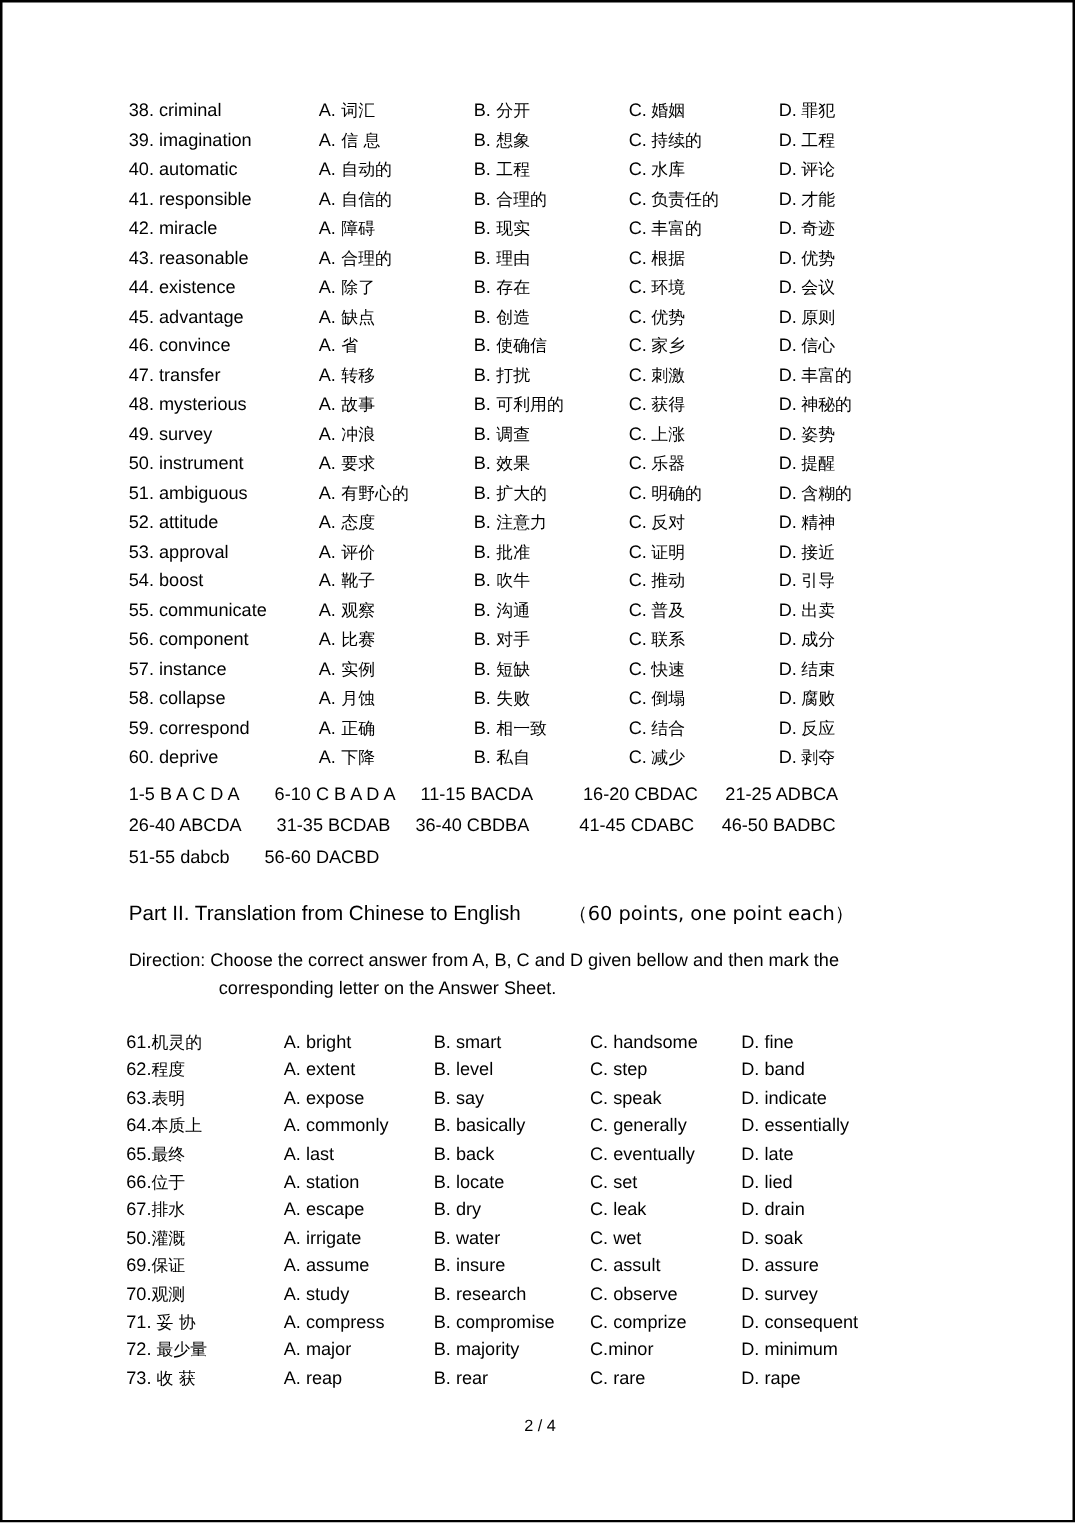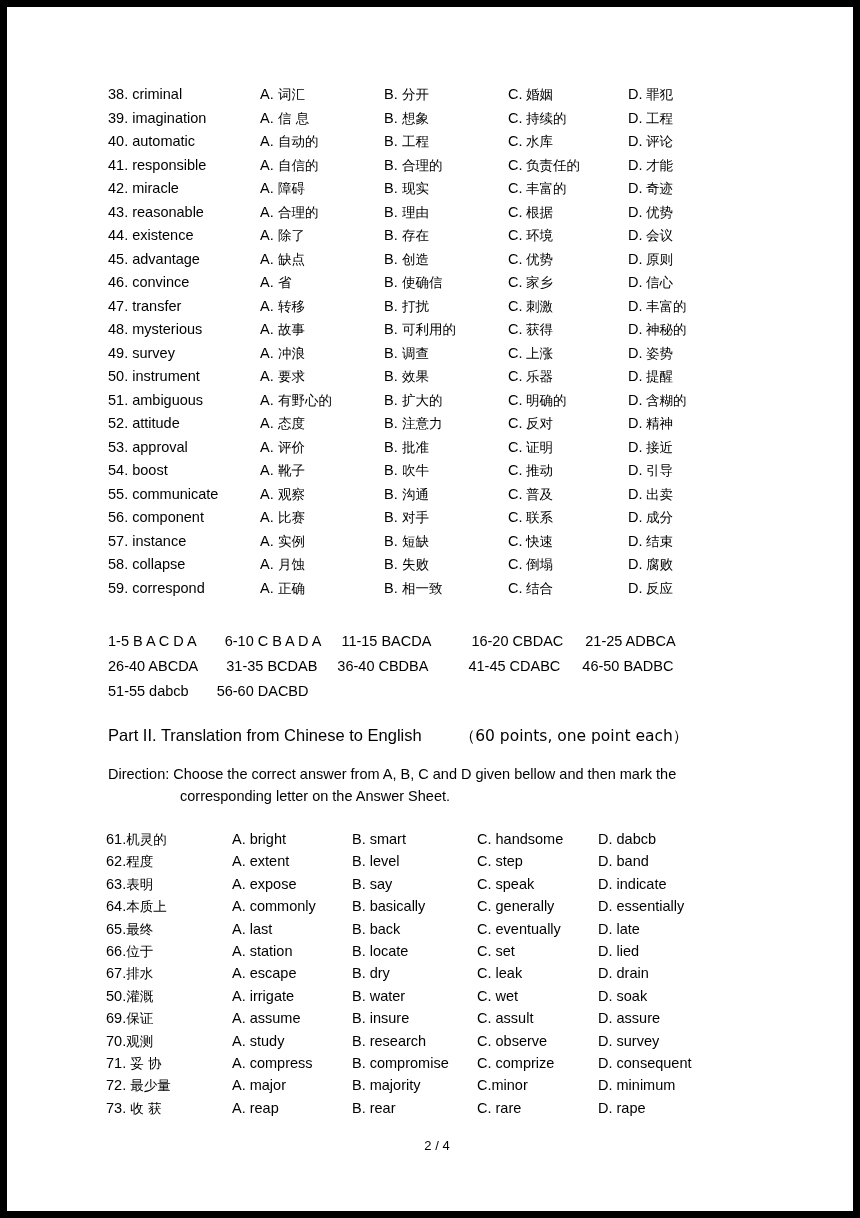--- a/index.html
+++ b/index.html
@@ -15,21 +15,21 @@
     color: #000000;
     overflow: hidden;
   }
 
   .page {
     position: absolute;
     left: 0; top: 0;
     width: 860px;
     height: 1218px;
     background: #ffffff;
-    border: 7px solid #000000;
+    border: 2px solid #000000;
     box-sizing: border-box;
   }
 
   .content {
     position: absolute;
     left: 0; top: 0;
     width: 860px;
   }
 
   
@@ -317,20 +317,27 @@
           <span class="opt optC"><span class="lbl">C.</span><span class="cn">倒塌</span></span>
           <span class="opt optD"><span class="lbl">D.</span><span class="cn">腐败</span></span>
         </div>
         <div class="voc-row">
           <span class="num-word">59. correspond</span>
           <span class="opt optA"><span class="lbl">A.</span><span class="cn">正确</span></span>
           <span class="opt optB"><span class="lbl">B.</span><span class="cn">相一致</span></span>
           <span class="opt optC"><span class="lbl">C.</span><span class="cn">结合</span></span>
           <span class="opt optD"><span class="lbl">D.</span><span class="cn">反应</span></span>
         </div>
+        <div class="voc-row">
+          <span class="num-word">60. deprive</span>
+          <span class="opt optA"><span class="lbl">A.</span><span class="cn">下降</span></span>
+          <span class="opt optB"><span class="lbl">B.</span><span class="cn">私自</span></span>
+          <span class="opt optC"><span class="lbl">C.</span><span class="cn">减少</span></span>
+          <span class="opt optD"><span class="lbl">D.</span><span class="cn">剥夺</span></span>
+        </div>
       </div>
 
     <div class="answer-key">
         <div class="ak-line"><span class="ak-item ak-g0">1-5 B A C D A</span><span class="ak-item ak-g1">6-10 C B A D A</span><span class="ak-item ak-g2">11-15 BACDA</span><span class="ak-item ak-g3">16-20 CBDAC</span><span class="ak-item ak-g4">21-25 ADBCA</span></div>
         <div class="ak-line"><span class="ak-item ak-g0">26-40 ABCDA</span><span class="ak-item ak-g1">31-35 BCDAB</span><span class="ak-item ak-g2">36-40 CBDBA</span><span class="ak-item ak-g3">41-45 CDABC</span><span class="ak-item ak-g4">46-50 BADBC</span></div>
         <div class="ak-line"><span class="ak-item ak-g0">51-55 dabcb</span><span class="ak-item ak-g1">56-60 DACBD</span></div>
       </div>
 
     <div class="part-heading">
       <span>Part II. Translation from Chinese to English</span><span class="points">（60 points, one point each）</span>
@@ -341,21 +348,21 @@
       <span class="dir-l1">Choose the correct answer from A, B, C and D given bellow and then mark the</span>
       <span class="dir-l2">corresponding letter on the Answer Sheet.</span>
     </div>
 
     <div class="tr-list">
         <div class="tr-row">
           <span class="num-word"><span>61.</span><span class="cn">机灵的</span></span>
           <span class="opt optA">A. bright</span>
           <span class="opt optB">B. smart</span>
           <span class="opt optC">C. handsome</span>
-          <span class="opt optD">D. dabcb</span>
+          <span class="opt optD">D. fine</span>
         </div>
         <div class="tr-row">
           <span class="num-word"><span>62.</span><span class="cn">程度</span></span>
           <span class="opt optA">A. extent</span>
           <span class="opt optB">B. level</span>
           <span class="opt optC">C. step</span>
           <span class="opt optD">D. band</span>
         </div>
         <div class="tr-row">
           <span class="num-word"><span>63.</span><span class="cn">表明</span></span>

